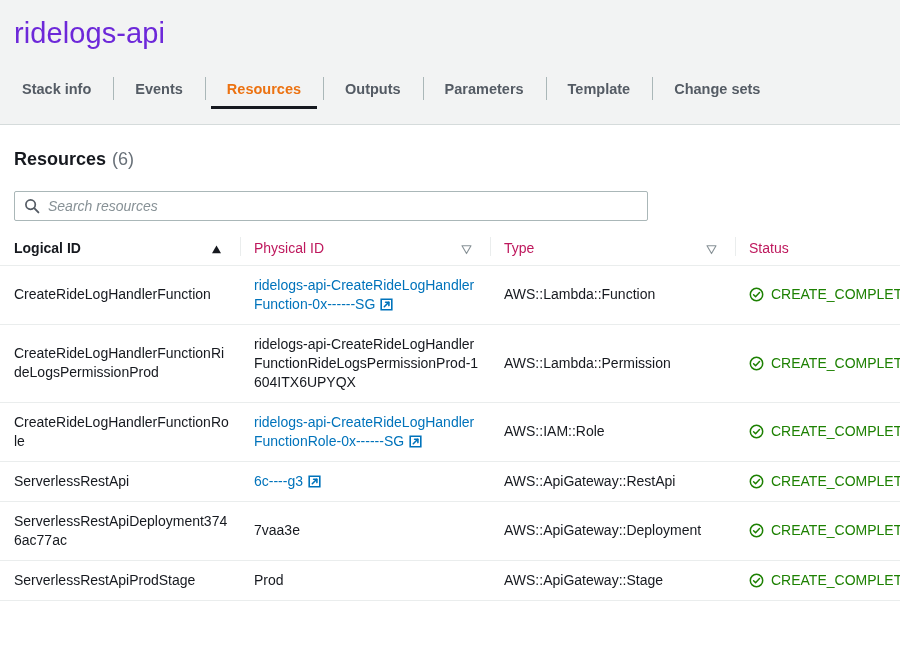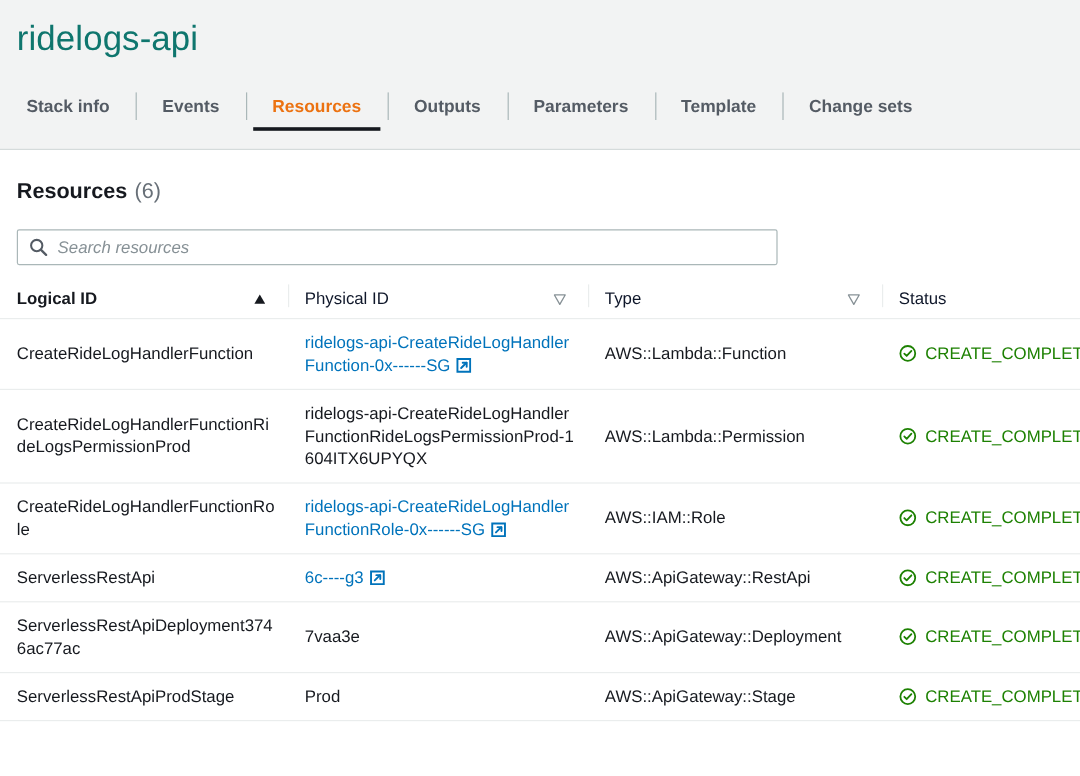--- a/index.html
+++ b/index.html
@@ -18,21 +18,21 @@
 
   
   .page-header {
     background: #f2f3f3;
     padding: 0;
     position: relative;
   }
   .stack-title {
     font-size: 29px;
     font-weight: 400;
-    color: #0f766e;
+    color: #6d28d9;
     padding: 14px 0 0 14px;
     line-height: 38px;
     letter-spacing: 0.1px;
   }
 
   
   .tabs {
     display: flex;
     align-items: stretch;
     padding: 0 0 16px 0;
@@ -150,21 +150,21 @@
     border-collapse: collapse;
     table-layout: fixed;
   }
   .table th, .table td {
     text-align: left;
     vertical-align: middle;
     box-sizing: border-box;
   }
   .table thead th {
     font-size: 14px;
-    color: #0f172a;
+    color: #be185d;
     font-weight: normal;
     padding: 0 10px 9px 14px;
     border-bottom: 1px solid #eaeded;
     position: relative;
     height: 32px;
     vertical-align: bottom;
   }
   .table thead th.sorted {
     color: #16191f;
     font-weight: bold;

